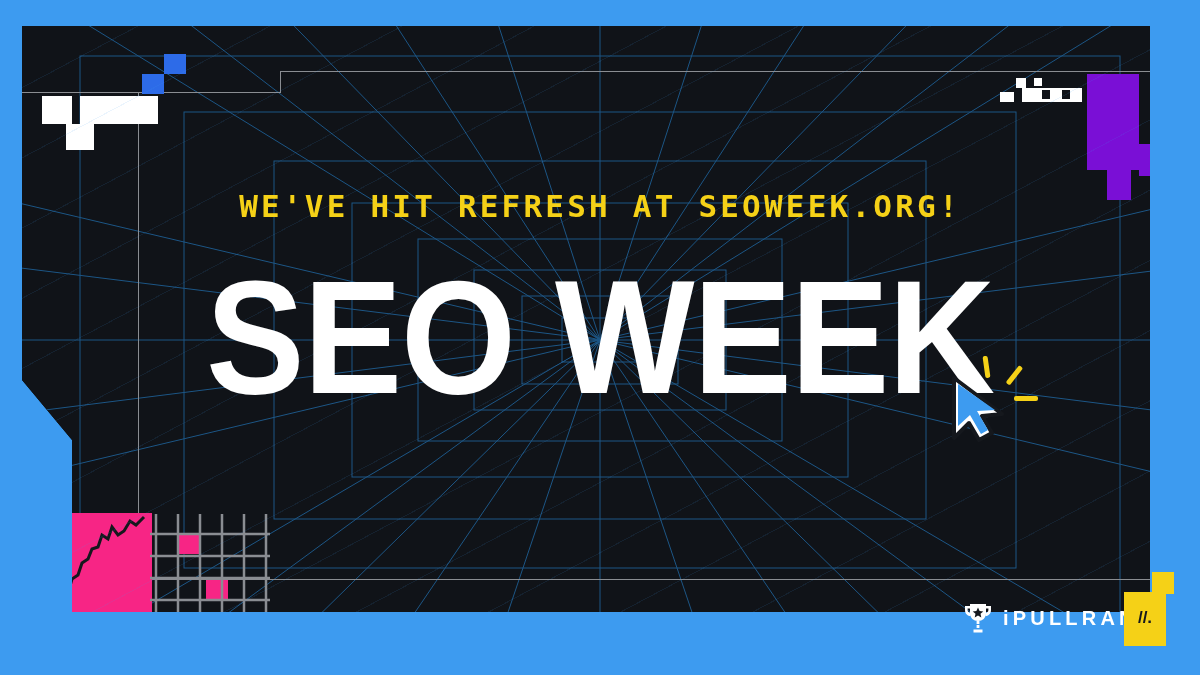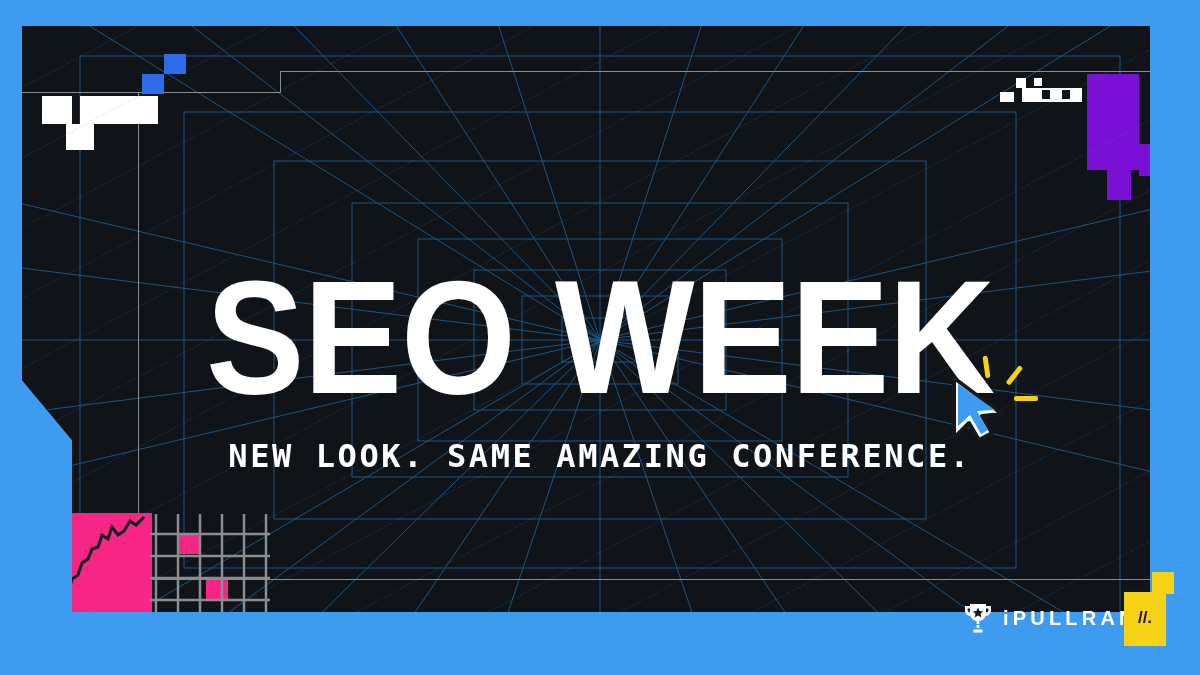--- a/index.html
+++ b/index.html
@@ -204,22 +204,22 @@
         <line x1="116" y1="0" x2="116" y2="100"></line>
         <line x1="0" y1="20" x2="120" y2="20"></line>
         <line x1="0" y1="42" x2="120" y2="42"></line>
         <line x1="0" y1="64" x2="120" y2="64"></line>
         <line x1="0" y1="86" x2="120" y2="86"></line>
       </g>
     </svg>
 
   </div>
 
+  <div class="eyebrow">WE'VE HIT REFRESH AT SEOWEEK.ORG!</div>
   <div class="title">SEO WEEK</div>
-  <div class="subtitle">NEW LOOK. SAME AMAZING CONFERENCE.</div>
 
   <svg class="cursor" width="110" height="90" viewBox="0 0 110 90">
     <g>
       <rect x="44" y="4" width="5" height="22" rx="2" fill="#F5D117" transform="rotate(-8 46 15)"></rect>
       <rect x="72" y="12" width="5" height="22" rx="2" fill="#F5D117" transform="rotate(38 74 23)"></rect>
       <rect x="74" y="44" width="24" height="5" rx="2" fill="#F5D117"></rect>
     </g>
     <g>
       <path d="M14,26 L14,86 L29,71 L39,88 L52,81 L42,64 L62,62 Z" fill="#FFFFFF" stroke="#15181D" stroke-width="4" stroke-linejoin="round"></path>
       <path d="M18,32 L18,74 L30,63 L41,82 L48,78 L37,59 L55,58 Z" fill="#3D9BF0"></path>

